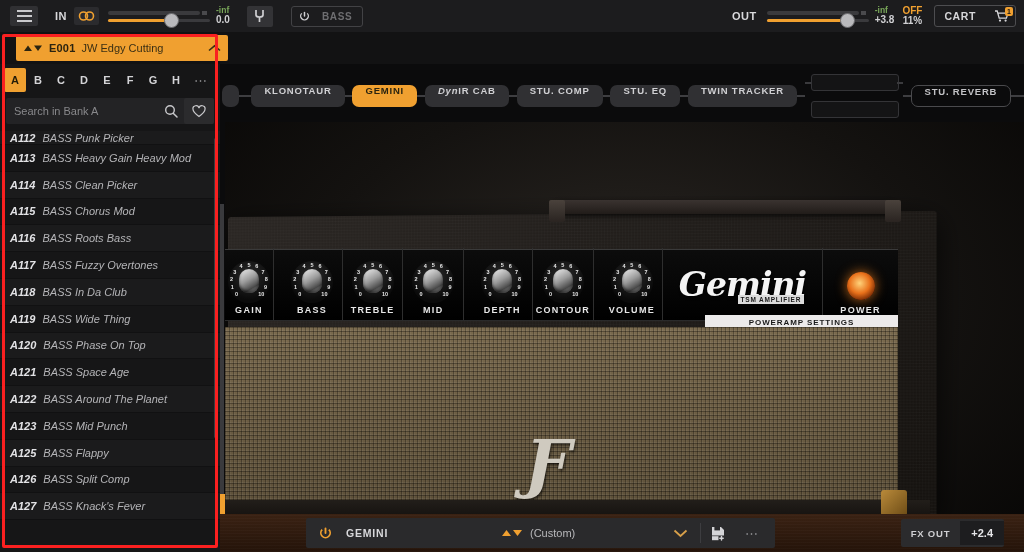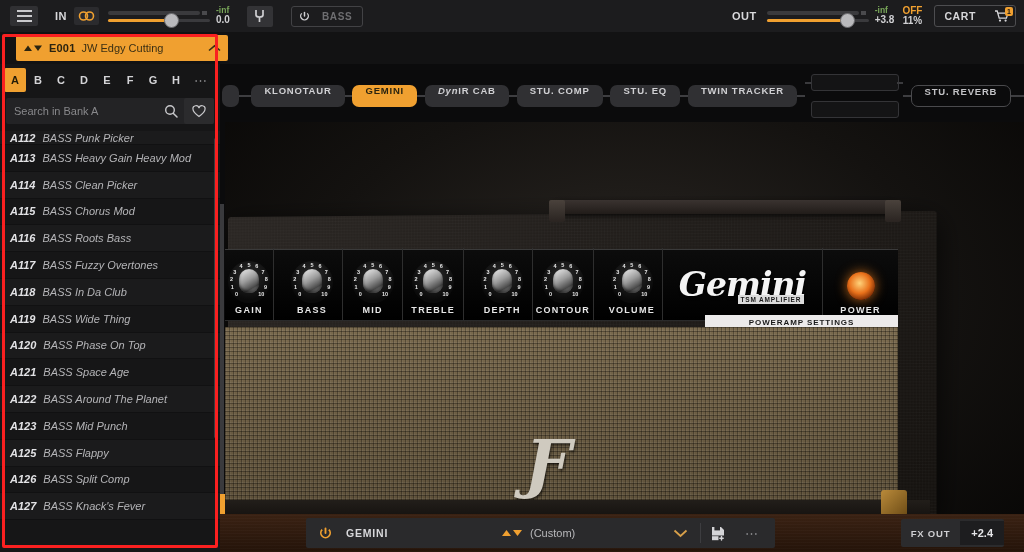--- a/index.html
+++ b/index.html
@@ -760,42 +760,42 @@
                   <b style="left: -7.94483px; top: -15.5926px;">4</b>
                   <b style="left: 0px; top: -17.5px;">5</b>
                   <b style="left: 7.94483px; top: -15.5926px;">6</b>
                   <b style="left: 14.1578px; top: -10.2862px;">7</b>
                   <b style="left: 17.2845px; top: -2.7376px;">8</b>
                   <b style="left: 16.6435px; top: 5.4078px;">9</b>
                   <b style="left: 12.3744px; top: 12.3744px;">10</b>
                 </div>
               </div>
             </div>
-          <div class="knob-label">MID</div>
+          <div class="knob-label">TREBLE</div>
         </div>
         <div class="knob-cell">
           <div class="knob">
               <div class="cap"></div>
               <div class="numring">
                 <div class="nm">
                   <b style="left: -12.3744px; top: 12.3744px;">0</b>
                   <b style="left: -16.6435px; top: 5.4078px;">1</b>
                   <b style="left: -17.2845px; top: -2.7376px;">2</b>
                   <b style="left: -14.1578px; top: -10.2862px;">3</b>
                   <b style="left: -7.94483px; top: -15.5926px;">4</b>
                   <b style="left: 0px; top: -17.5px;">5</b>
                   <b style="left: 7.94483px; top: -15.5926px;">6</b>
                   <b style="left: 14.1578px; top: -10.2862px;">7</b>
                   <b style="left: 17.2845px; top: -2.7376px;">8</b>
                   <b style="left: 16.6435px; top: 5.4078px;">9</b>
                   <b style="left: 12.3744px; top: 12.3744px;">10</b>
                 </div>
               </div>
             </div>
-          <div class="knob-label">TREBLE</div>
+          <div class="knob-label">MID</div>
         </div>
         <div class="section-div"></div>
         <div class="knob-cell">
           <div class="knob">
               <div class="cap"></div>
               <div class="numring">
                 <div class="nm">
                   <b style="left: -12.3744px; top: 12.3744px;">0</b>
                   <b style="left: -16.6435px; top: 5.4078px;">1</b>
                   <b style="left: -17.2845px; top: -2.7376px;">2</b>

